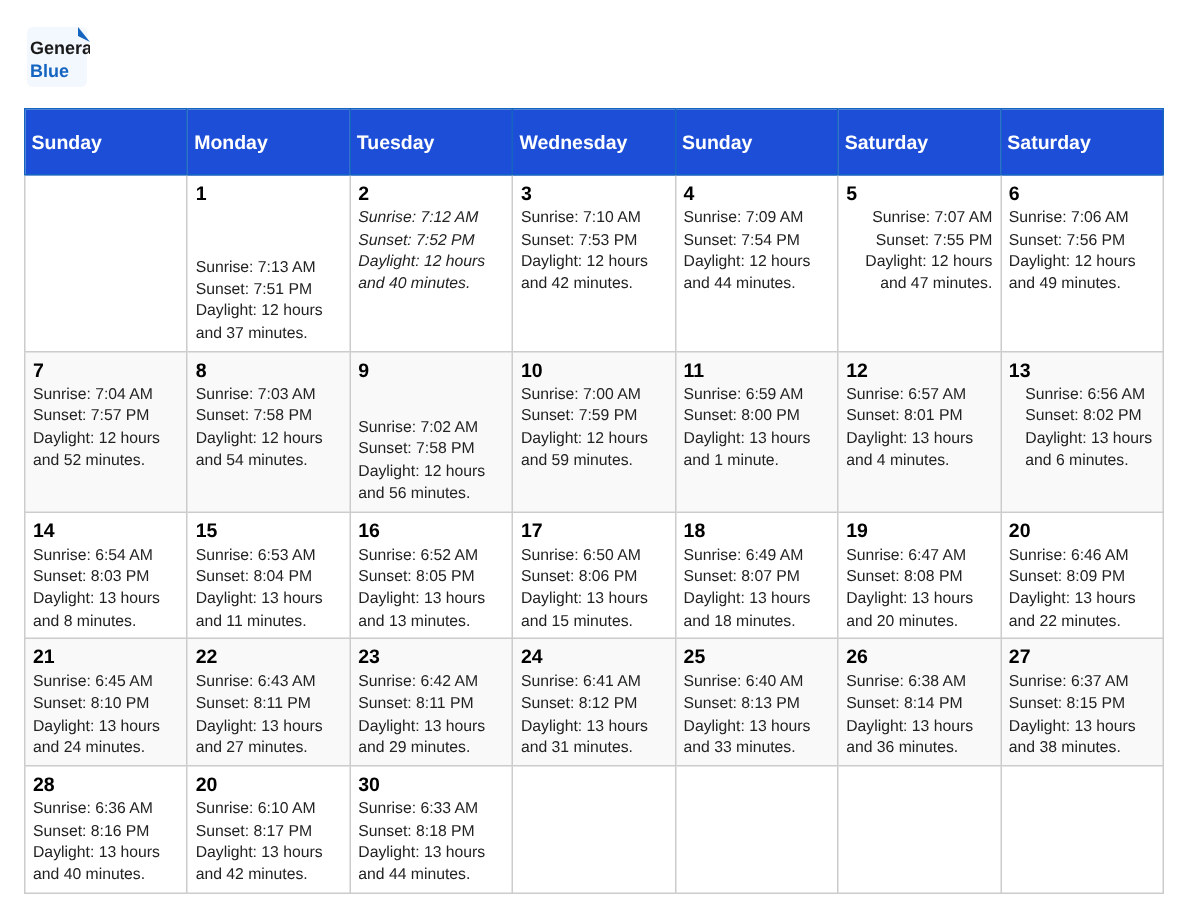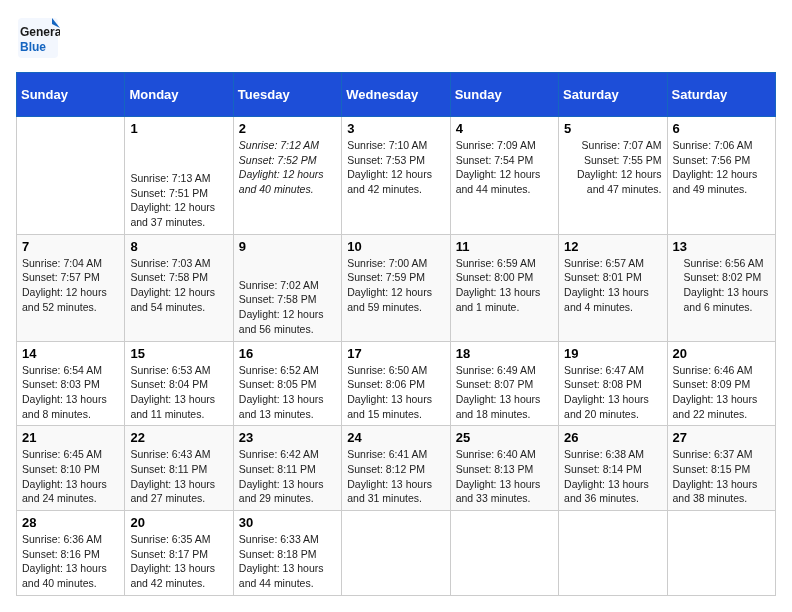--- a/index.html
+++ b/index.html
@@ -300,21 +300,21 @@
       <tr>
         <td>
           <div class="day-num">28</div>
           <div class="day-info" style="white-space: pre-line;">Sunrise: 6:36 AM
 Sunset: 8:16 PM
 Daylight: 13 hours
 and 40 minutes.</div>
         </td>
         <td>
           <div class="day-num">20</div>
-          <div class="day-info" style="white-space: pre-line;">Sunrise: 6:35 AM
+          <div class="day-info" style="white-space: pre-line;">Sunrise: 6:10 AM
 Sunset: 8:17 PM
 Daylight: 13 hours
 and 42 minutes.</div>
         </td>
         <td>
           <div class="day-num">30</div>
           <div class="day-info" style="white-space: pre-line;">Sunrise: 6:33 AM
 Sunset: 8:18 PM
 Daylight: 13 hours
 and 44 minutes.</div>

